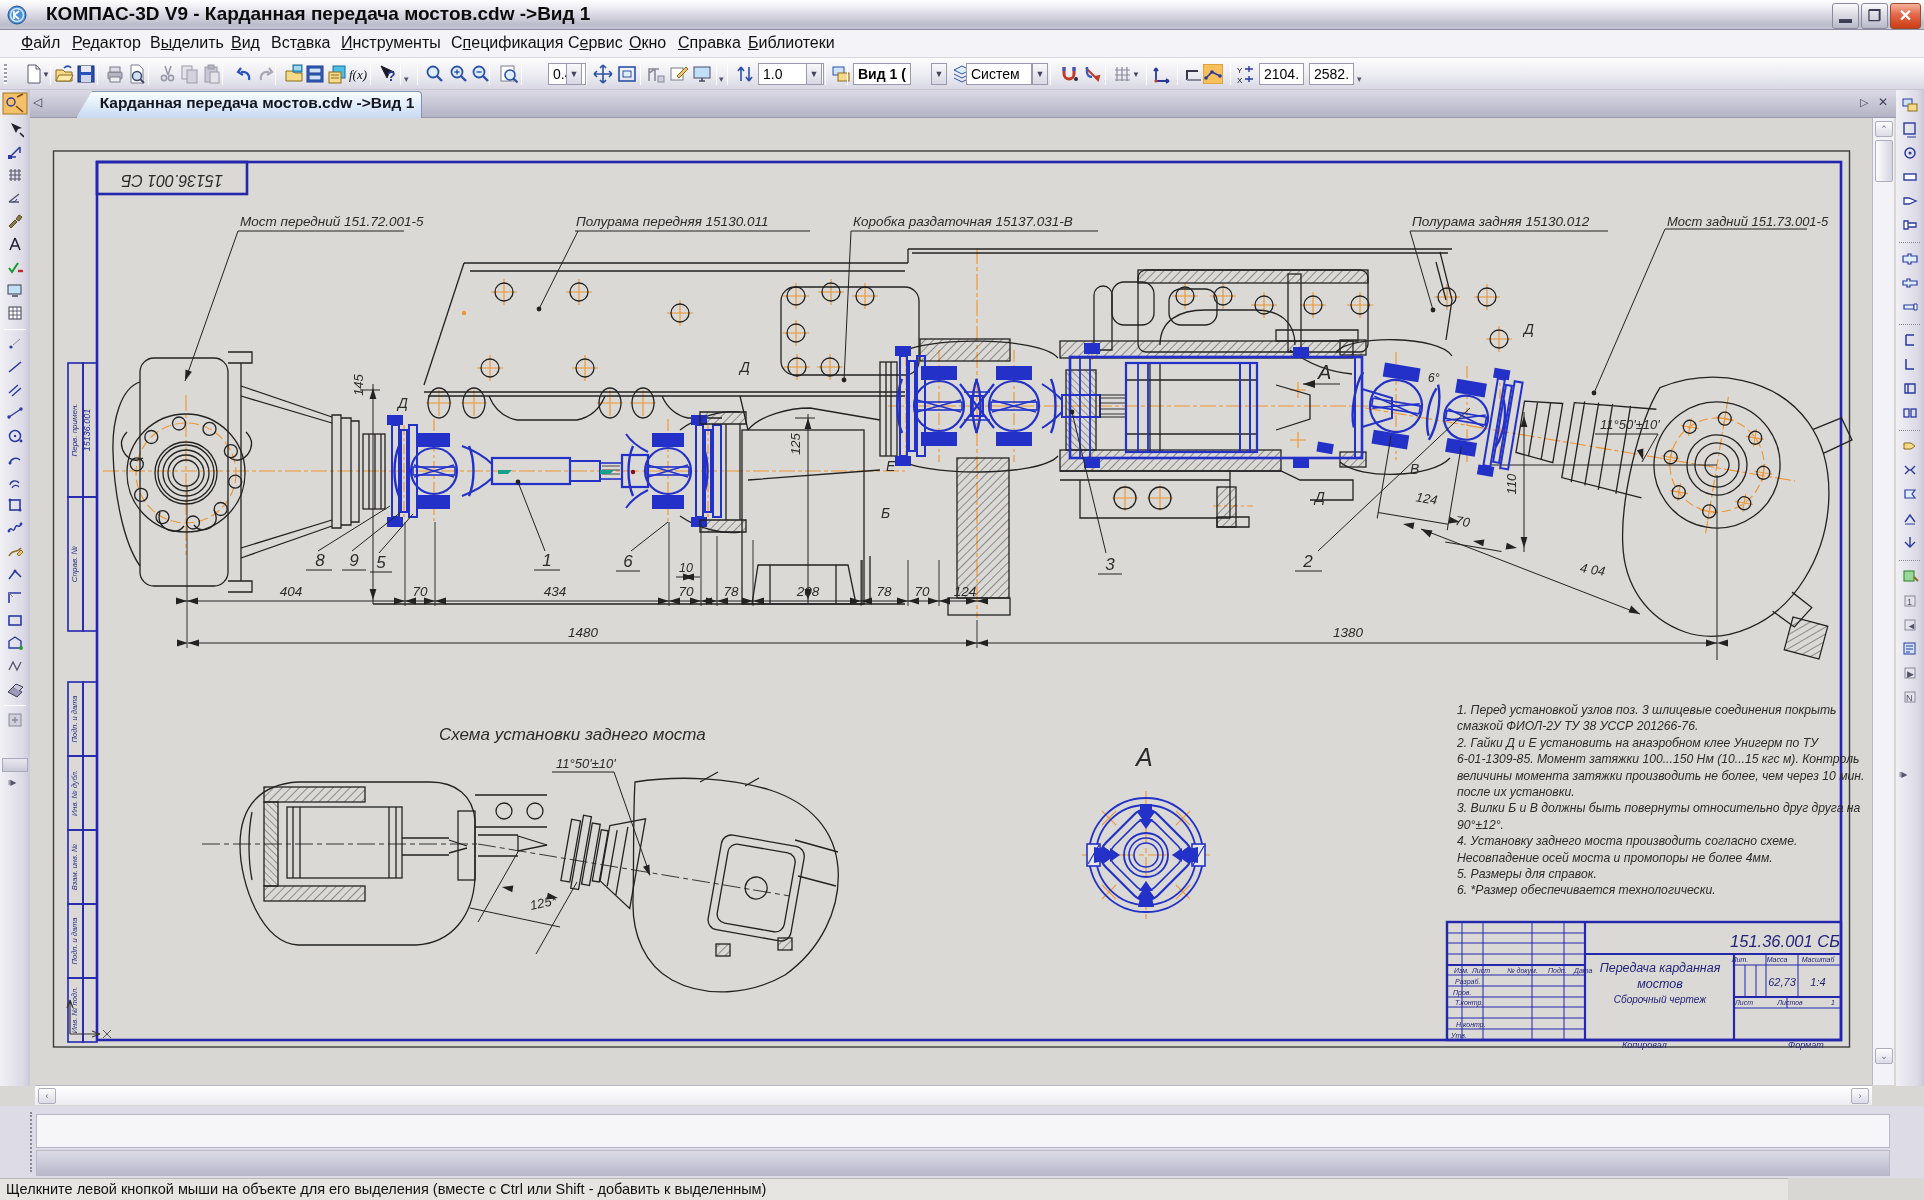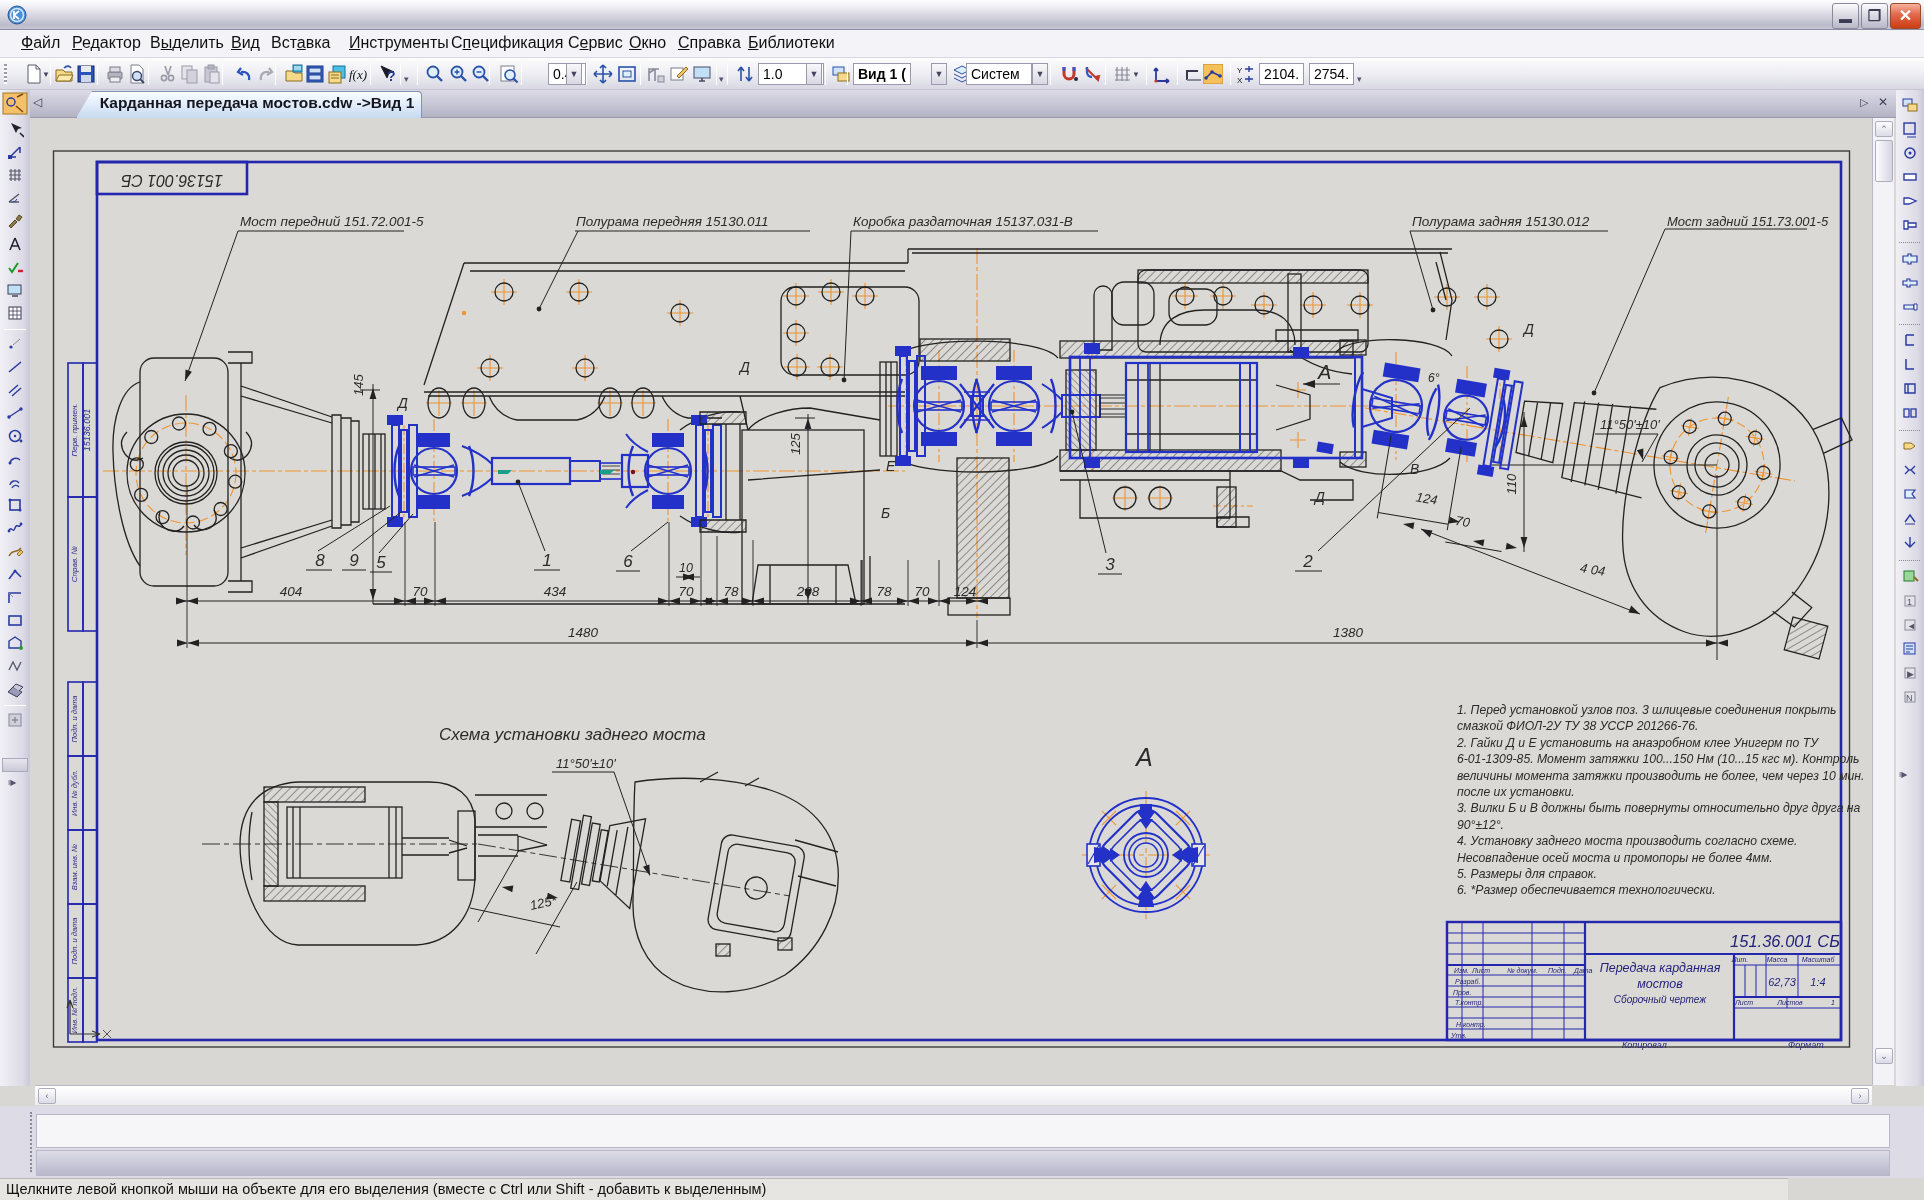--- a/index.html
+++ b/index.html
@@ -31,37 +31,38 @@
 #statusbar{left:0;top:1178px;width:1788px;height:22px;background:#e7e5e1;border-top:1px solid #b9b8b4;font-size:14.5px;color:#111;padding:2px 0 0 6px;}
 .u{text-decoration:underline;}
 </style></head>
 <body>
 <div id="titlebar" class="abs">
  <svg id="title-ico" class="abs" viewBox="0 0 20 20">
       <circle cx="10" cy="10" r="9" fill="#4a90d9" stroke="#26598e"></circle>
       <circle cx="10" cy="10" r="6.5" fill="none" stroke="#cfe4f7" stroke-width="1.6"></circle>
       <path d="M7 6v8M7 10l5-4M7 10l5 4" stroke="#fff" stroke-width="1.8" fill="none"></path>
     </svg>
+ <div id="title-txt" class="abs">КОМПАС-3D V9 - Карданная передача мостов.cdw -&gt;Вид 1</div>
  <div id="btn-min" class="wbtn abs" style="left:1832px;">
       <span style="font-size:13px;line-height:30px;">▬</span>
     </div>
  <div id="btn-rest" class="wbtn abs" style="left:1861px;">
       <span>❐</span>
     </div>
  <div id="btn-close" class="wbtn abs" style="left:1890px;width:31px;">
       <span style="color:#fff;font-size:16px;">✕</span>
     </div>
 </div>
 <div id="menubar" class="abs">
  <div class="mi" style="left:21px;"><span class="u">Ф</span>айл</div>
  <div class="mi" style="left:72px;"><span class="u">Р</span>едактор</div>
  <div class="mi" style="left:150px;">В<span class="u">ы</span>делить</div>
  <div class="mi" style="left:231px;"><span class="u">В</span>ид</div>
  <div class="mi" style="left:271px;">Вст<span class="u">а</span>вка</div>
- <div class="mi" style="left:349px;"><span class="u">И</span>нструменты</div>
+ <div class="mi" style="left:341px;"><span class="u">И</span>нструменты</div>
  <div class="mi" style="left:451px;">С<span class="u">п</span>ецификация</div>
  <div class="mi" style="left:568px;">С<span class="u">е</span>рвис</div>
  <div class="mi" style="left:629px;"><span class="u">О</span>кно</div>
  <div class="mi" style="left:678px;"><span class="u">С</span>правка</div>
  <div class="mi" style="left:748px;"><span class="u">Б</span>иблиотеки</div>
 </div>
 
 <div id="toolbar" class="abs">
 <div class="abs" style="left:4px;top:6px;width:3px;height:20px;background:repeating-linear-gradient(#9a99ad 0 2px,#fff 2px 4px);"></div>
 <svg class="abs" style="left:24px;top:6px" width="20" height="20" viewBox="0 0 20 20">
@@ -236,21 +237,21 @@
 <div class="tsep" style="left:1230px;"></div>
 <div class="combo abs" style="left:528px;width:38px;margin-left:20px;">0.49</div>
     <div class="cbtn abs" style="left:566px;">▼</div>
 <div class="combo abs" style="left:758px;width:66px;">1.0</div>
     <div class="cbtn abs" style="left:806px;">▼</div>
 <div class="combo abs" style="left:853px;width:58px;font-weight:bold;">Вид 1 (</div>
     <div class="cbtn abs" style="left:931px;">▼</div>
 <div class="combo abs" style="left:966px;width:66px;">Систем</div>
     <div class="cbtn abs" style="left:1032px;">▼</div>
 <div class="combo abs" style="left:1259px;width:45px;">2104.</div>
-<div class="combo abs" style="left:1309px;width:45px;">2754.</div>
+<div class="combo abs" style="left:1309px;width:45px;">2582.</div>
 <div class="abs" style="left:404px;top:16px;font-size:9px;color:#55556e;">▾</div>
 <div class="abs" style="left:719px;top:16px;font-size:9px;color:#55556e;">▾</div>
 <div class="abs" style="left:1357px;top:16px;font-size:9px;color:#55556e;">▾</div>
 </div>
 <div id="tabrow" class="abs">
 <svg class="abs" style="left:3px;top:2px" width="25" height="24" viewBox="0 0 25 24">
       <rect x="1" y="1" width="23" height="22" fill="#f0b868" stroke="#8a6d1f"></rect>
       <rect x="4" y="4" width="11" height="11" fill="#fdf3df" stroke="#6a5a2a"></rect>
       <circle cx="9" cy="9" r="2.5" fill="none" stroke="#2a52a8" stroke-width="1.3"></circle>
       <path d="M14 14l6 6" stroke="#2a52a8" stroke-width="2"></path>

